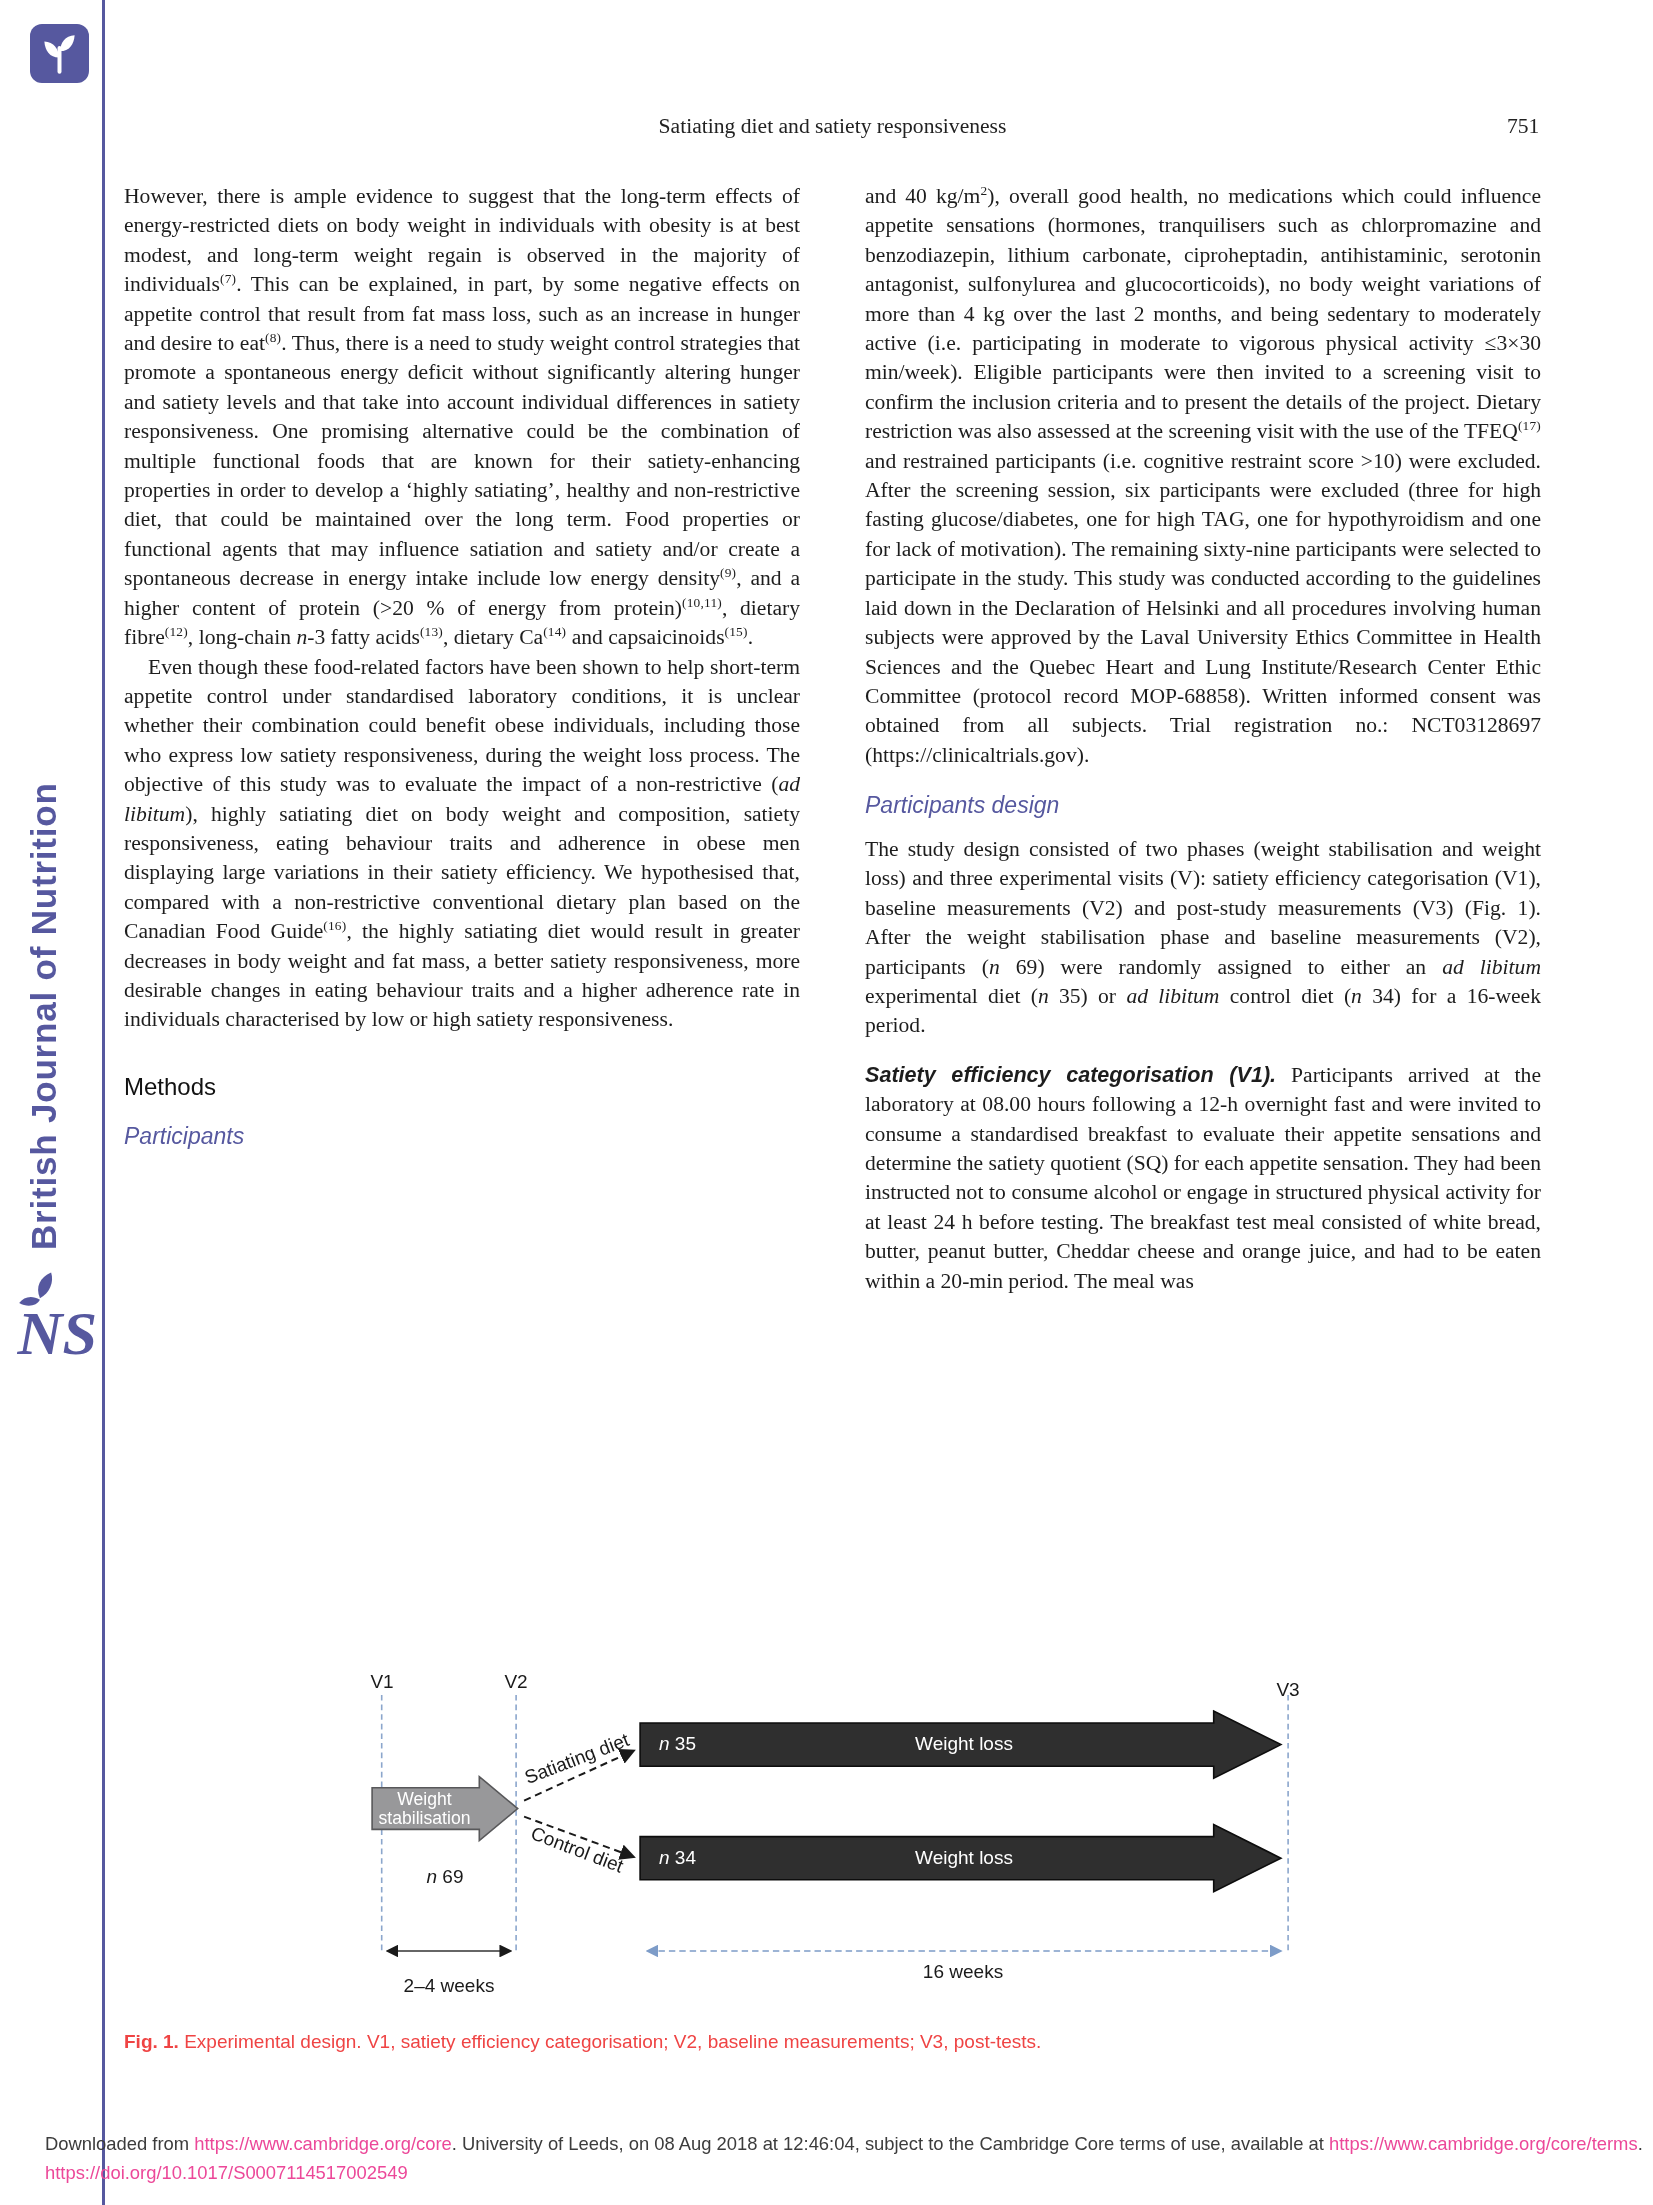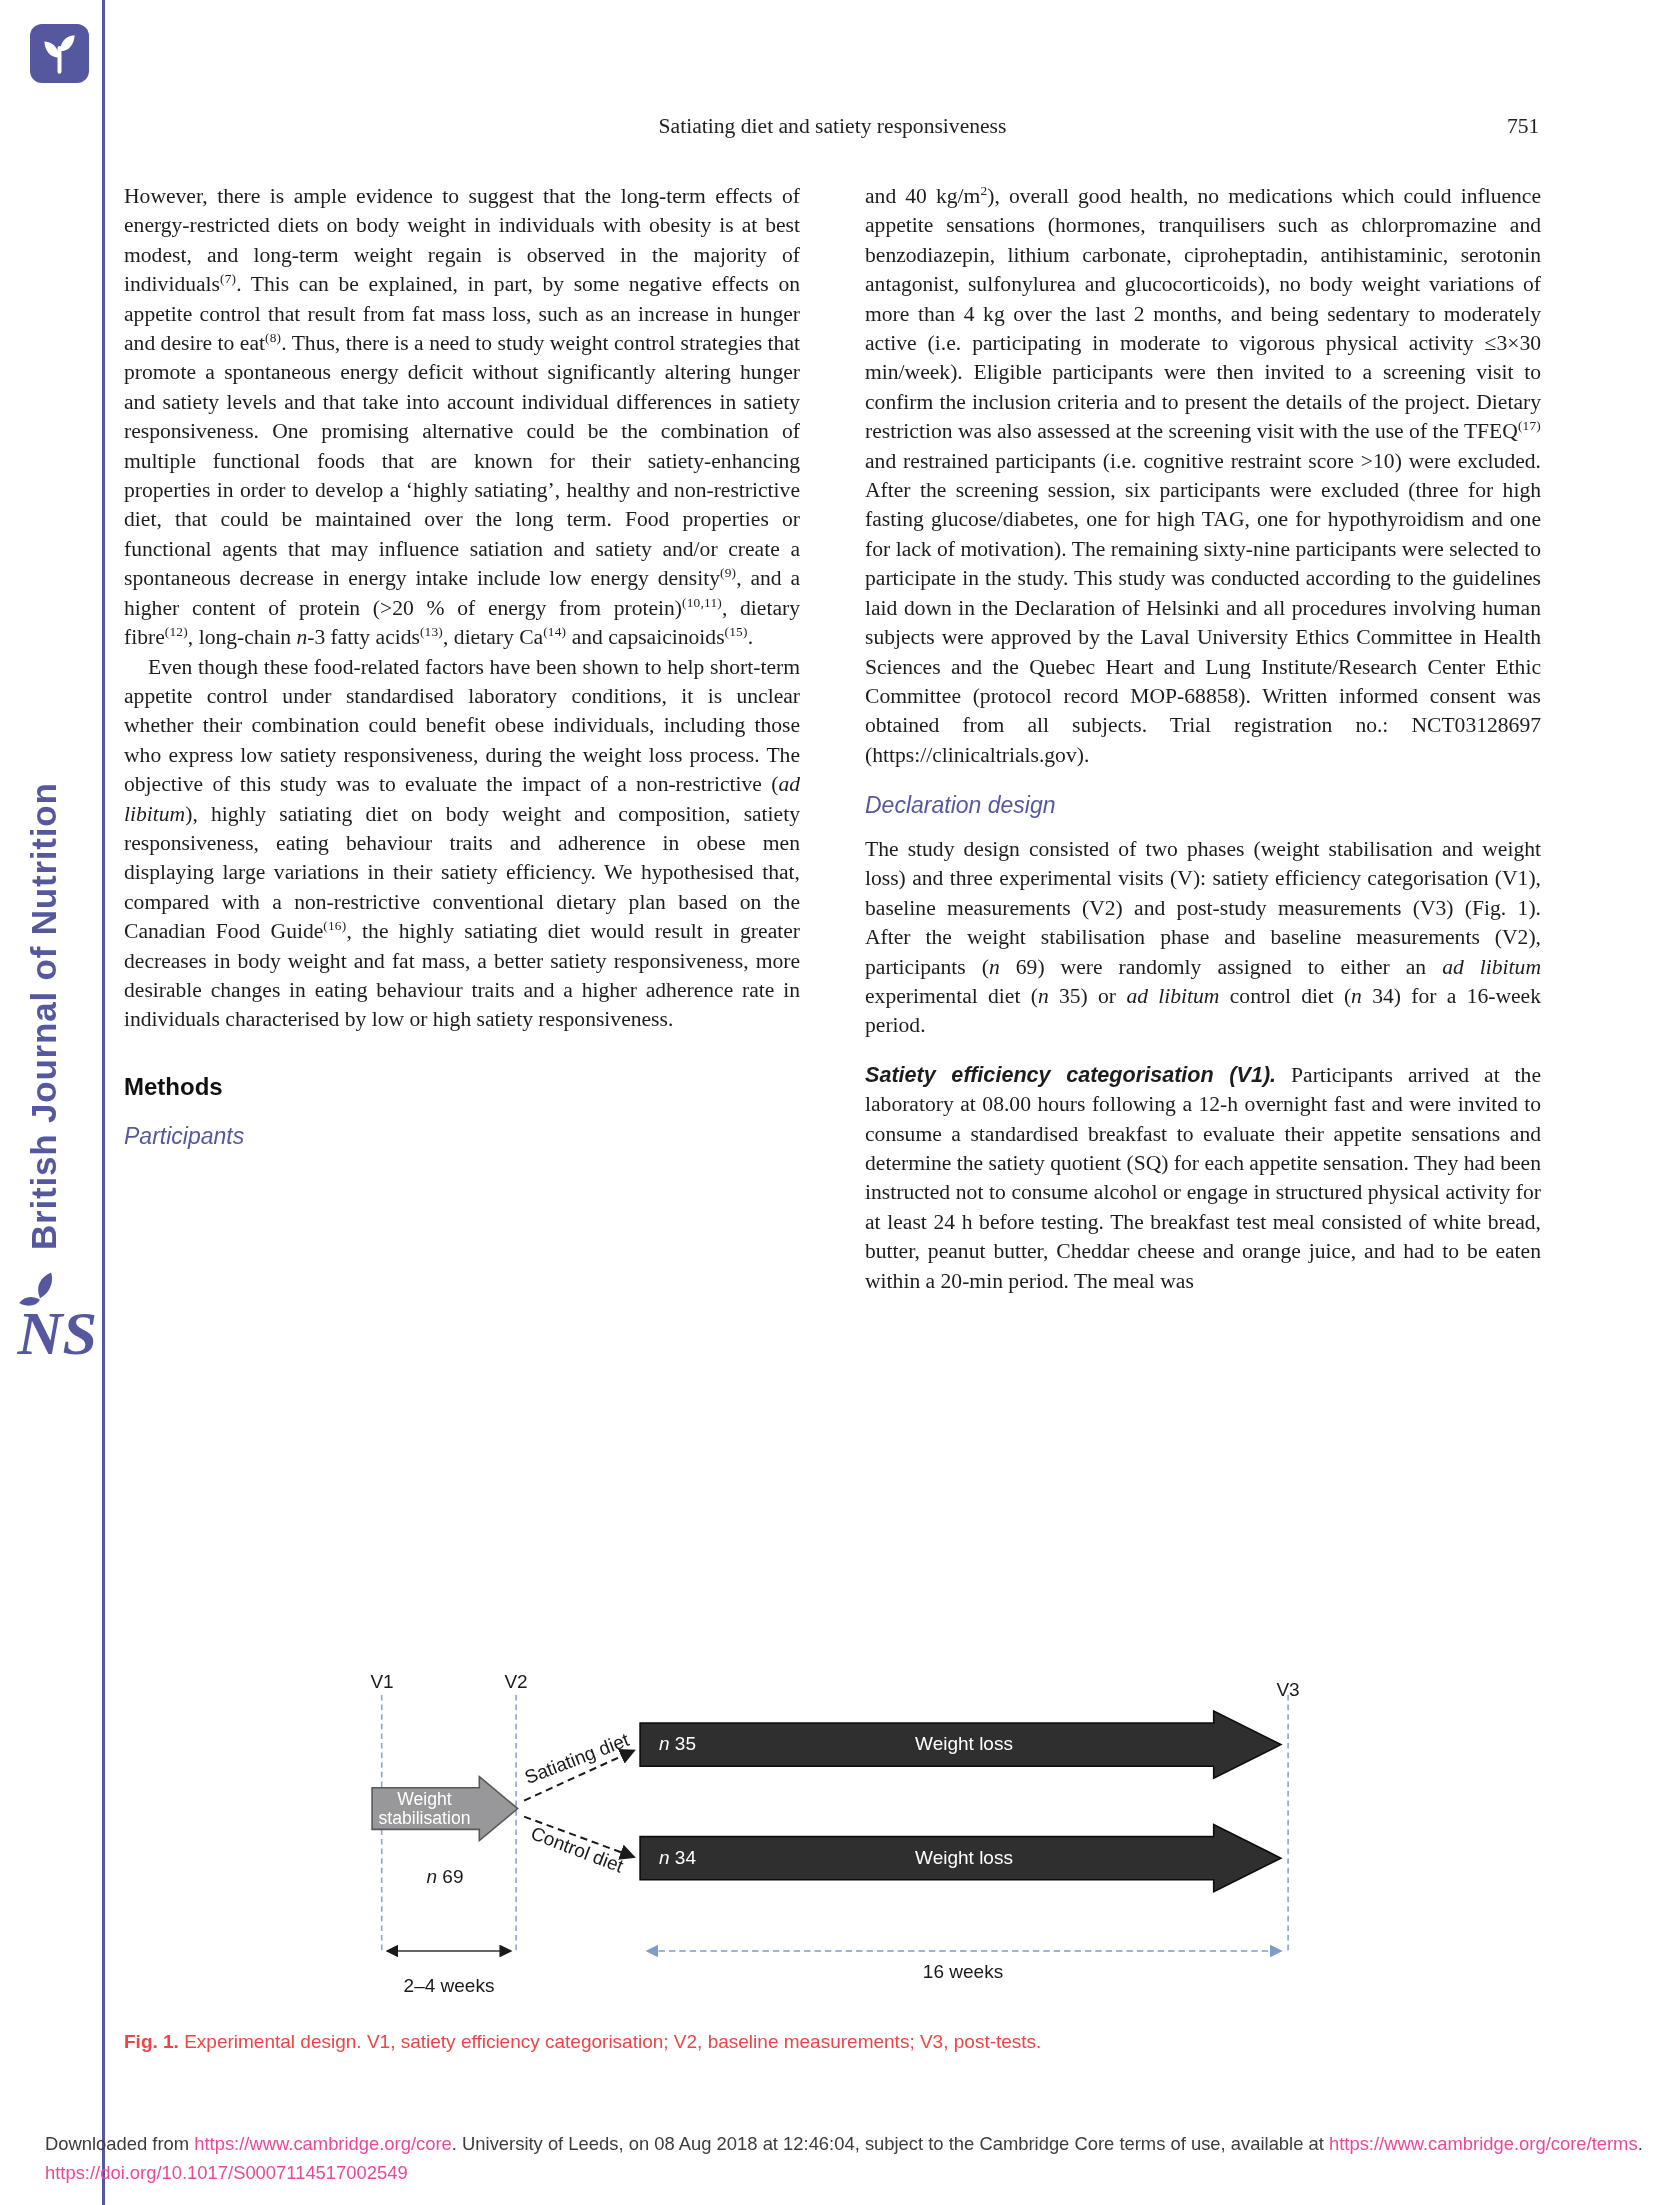--- a/index.html
+++ b/index.html
@@ -28,21 +28,21 @@
   .page-number { position:absolute; right:1.6px; top:0; }
   
   .col { position:absolute; top:182px; width:676px; font-size:21.6px; line-height:29.4px; text-align:justify; }
   .col-left { left:124px; }
   .col-right { left:865px; }
   p.body-para { text-align:justify; }
   p.indent { text-indent:24px; }
   p.spaced { margin-top:19px; }
   sup { font-size:0.62em; line-height:0; vertical-align:super; letter-spacing:0.2px; }
   h2.methods {
-    font-family:"Liberation Sans", sans-serif; font-size:24px; font-weight:700;
+    font-family:"Liberation Sans", sans-serif; font-size:24px; font-weight:400;
     color:#111; margin:37px 0 9.6px; text-align:left;
   }
   h3.sub {
     font-family:"Liberation Sans", sans-serif; font-size:23px; font-style:italic; font-weight:400;
     color:#56589f; margin:21px 0 14.4px; text-align:left;
   }
   .runin { font-family:"Liberation Sans", sans-serif; font-style:italic; font-weight:700; font-size:21.6px; }
   
   .figure { position:absolute; left:124px; top:1671px; width:1417px; height:320px; font-family:"Liberation Sans", sans-serif; color:#1a1a1a; }
   .figure svg.diagram { position:absolute; left:0; top:0; }
@@ -101,21 +101,21 @@
 
   <section class="col col-left">
     <p class="body-para">However, there is ample evidence to suggest that the long-term effects of energy-restricted diets on body weight in individuals with obesity is at best modest, and long-term weight regain is observed in the majority of individuals<sup>(7)</sup>. This can be explained, in part, by some negative effects on appetite control that result from fat mass loss, such as an increase in hunger and desire to eat<sup>(8)</sup>. Thus, there is a need to study weight control strategies that promote a spontaneous energy deficit without significantly altering hunger and satiety levels and that take into account individual differences in satiety responsiveness. One promising alternative could be the combination of multiple functional foods that are known for their satiety-enhancing properties in order to develop a ‘highly satiating’, healthy and non-restrictive diet, that could be maintained over the long term. Food properties or functional agents that may influence satiation and satiety and/or create a spontaneous decrease in energy intake include low energy density<sup>(9)</sup>, and a higher content of protein (&gt;20 % of energy from protein)<sup>(10,11)</sup>, dietary fibre<sup>(12)</sup>, long-chain <em>n</em>-3 fatty acids<sup>(13)</sup>, dietary Ca<sup>(14)</sup> and capsaicinoids<sup>(15)</sup>.</p>
     <p class="body-para indent">Even though these food-related factors have been shown to help short-term appetite control under standardised laboratory conditions, it is unclear whether their combination could benefit obese individuals, including those who express low satiety responsiveness, during the weight loss process. The objective of this study was to evaluate the impact of a non-restrictive (<em>ad libitum</em>), highly satiating diet on body weight and composition, satiety responsiveness, eating behaviour traits and adherence in obese men displaying large variations in their satiety efficiency. We hypothesised that, compared with a non-restrictive conventional dietary plan based on the Canadian Food Guide<sup>(16)</sup>, the highly satiating diet would result in greater decreases in body weight and fat mass, a better satiety responsiveness, more desirable changes in eating behaviour traits and a higher adherence rate in individuals characterised by low or high satiety responsiveness.</p>
     <h2 class="methods">Methods</h2>
     <h3 class="sub">Participants</h3>
   </section>
 
   <section class="col col-right">
     <p class="body-para">and 40 kg/m<sup>2</sup>), overall good health, no medications which could influence appetite sensations (hormones, tranquilisers such as chlorpromazine and benzodiazepin, lithium carbonate, ciproheptadin, antihistaminic, serotonin antagonist, sulfonylurea and glucocorticoids), no body weight variations of more than 4 kg over the last 2 months, and being sedentary to moderately active (i.e. participating in moderate to vigorous physical activity ≤3×30 min/week). Eligible participants were then invited to a screening visit to confirm the inclusion criteria and to present the details of the project. Dietary restriction was also assessed at the screening visit with the use of the TFEQ<sup>(17)</sup> and restrained participants (i.e. cognitive restraint score &gt;10) were excluded. After the screening session, six participants were excluded (three for high fasting glucose/diabetes, one for high TAG, one for hypothyroidism and one for lack of motivation). The remaining sixty-nine participants were selected to participate in the study. This study was conducted according to the guidelines laid down in the Declaration of Helsinki and all procedures involving human subjects were approved by the Laval University Ethics Committee in Health Sciences and the Quebec Heart and Lung Institute/Research Center Ethic Committee (protocol record MOP-68858). Written informed consent was obtained from all subjects. Trial registration no.: NCT03128697 (https://clinicaltrials.gov).</p>
-    <h3 class="sub">Declaration design</h3>
+    <h3 class="sub">Participants design</h3>
     <p class="body-para">The study design consisted of two phases (weight stabilisation and weight loss) and three experimental visits (V): satiety efficiency categorisation (V1), baseline measurements (V2) and post-study measurements (V3) (Fig. 1). After the weight stabilisation phase and baseline measurements (V2), participants (<em>n</em> 69) were randomly assigned to either an <em>ad libitum</em> experimental diet (<em>n</em> 35) or <em>ad libitum</em> control diet (<em>n</em> 34) for a 16-week period.</p>
     <p class="body-para spaced">
       <span class="runin">Satiety efficiency categorisation (V1).</span>
       <span>Participants arrived at the laboratory at 08.00 hours following a 12-h overnight fast and were invited to consume a standardised breakfast to evaluate their appetite sensations and determine the satiety quotient (SQ) for each appetite sensation. They had been instructed not to consume alcohol or engage in structured physical activity for at least 24 h before testing. The breakfast test meal consisted of white bread, butter, peanut butter, Cheddar cheese and orange juice, and had to be eaten within a 20-min period. The meal was</span>
     </p>
   </section>
 
   <figure class="figure">
     <svg class="diagram" width="1417" height="320" viewBox="0 0 1771 400">
       <defs>

